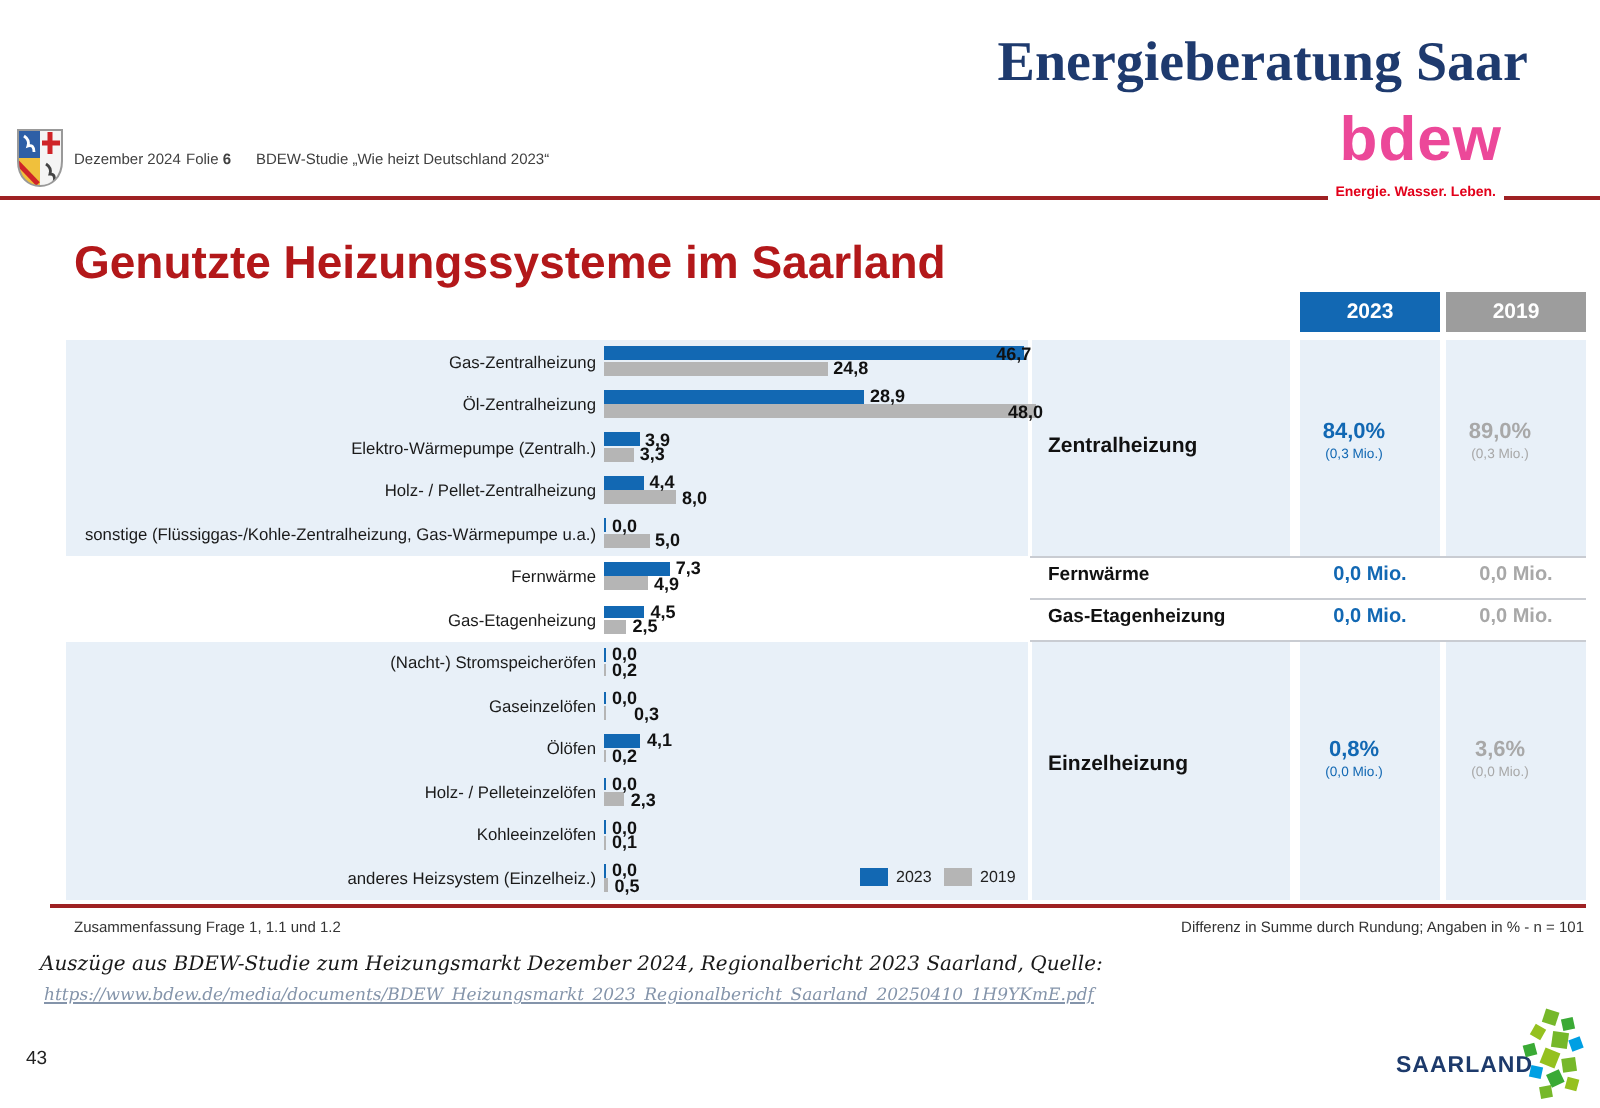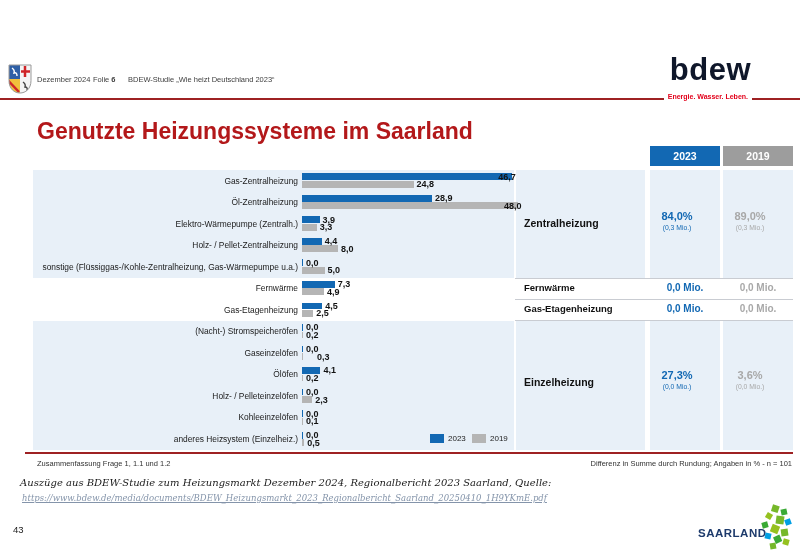--- a/index.html
+++ b/index.html
@@ -4,21 +4,21 @@
 <style>
   * { margin:0; padding:0; box-sizing:border-box; }
   body { background:#ffffff; font-family:"Liberation Sans", sans-serif; }
   #slide { position:relative; width:800px; height:554px; background:#fff; overflow:hidden; }
   .abs { position:absolute; }
 
   
   .meta { position:absolute; top:75px; font-size:7.5px; color:#404040; white-space:nowrap; }
   .rule-top { position:absolute; left:0; top:98px; width:800px; height:2px; background:#9e2123; }
   .brand { position:absolute; right:36px; top:16px; font-family:"Liberation Serif", serif; font-weight:600; font-size:28px; color:#1e3a6e; white-space:nowrap; }
-  .bdew { position:absolute; right:49px; top:52px; font-size:31px; font-weight:800; color:#0f172a; letter-spacing:0.5px; }
+  .bdew { position:absolute; right:49px; top:52px; font-size:31px; font-weight:800; color:#ec4899; letter-spacing:0.5px; }
   .bdew-tagline { position:absolute; right:48px; top:92px; font-size:7px; font-weight:bold; color:#e2001a; background:#fff; padding:1px 4px; white-space:nowrap; }
 
   
   .title { position:absolute; left:37px; top:118px; font-size:23px; font-weight:bold; color:#b3181a; white-space:nowrap; }
   .subtitle { position:absolute; left:37px; top:148px; font-size:11px; font-weight:bold; white-space:nowrap; }
   .subtitle .pre { color:#b3181a; }
   .subtitle .hl { color:#1d86c9; }
 
   
   .colhead { position:absolute; top:146px; width:70px; height:20px; line-height:20px; text-align:center; color:#fff; font-size:10.5px; font-weight:bold; }
@@ -78,20 +78,21 @@
       <path d="M4,4 q3,2 2,5 q3,-1 3,3" stroke="#fff" stroke-width="1.4" fill="none"></path>
       <path d="M0,16.5 L11,28" stroke="#cf2428" stroke-width="2.5" fill="none"></path>
       <path d="M15,18 q3,2 2,5 q3,0 2,4" stroke="#444" stroke-width="1.4" fill="none"></path>
     </g>
     <path d="M1,1 h22 v15.5 c0,8.5 -5.5,12.5 -11,12.5 c-5.5,0 -11,-4 -11,-12.5 z" fill="none" stroke="#999" stroke-width="1"></path>
   </svg>
   <div class="meta" style="left:37px">Dezember 2024</div>
   <div class="meta" style="left:93px"><span>Folie</span>&nbsp;<b>6</b></div>
   <div class="meta" style="left:128px">BDEW-Studie „Wie heizt Deutschland 2023“</div>
   <div class="rule-top"></div>
+  <div class="brand">Energieberatung Saar</div>
   <div class="bdew">bdew</div>
   <div class="bdew-tagline">Energie. Wasser. Leben.</div>
 
   <div class="title">Genutzte Heizungssysteme im Saarland</div>
 
   <div class="colhead ch-2023">2023</div>
   <div class="colhead ch-2019">2019</div>
 
   <div class="panel"></div>
   <div class="colbg" style="left:650px"></div>
@@ -184,21 +185,21 @@
   <div class="sum-label" style="top:282px;font-size:9.5px">Fernwärme</div>
   <div class="sum-mio c-blue" style="left:650px;top:281.5px">0,0 Mio.</div>
   <div class="sum-mio c-gray" style="left:723px;top:281.5px">0,0 Mio.</div>
 
   <div class="sum-label" style="top:303px;font-size:9.5px">Gas-Etagenheizung</div>
   <div class="sum-mio c-blue" style="left:650px;top:302.5px">0,0 Mio.</div>
   <div class="sum-mio c-gray" style="left:723px;top:302.5px">0,0 Mio.</div>
 
   <div class="sum-label" style="top:376px;font-size:10.5px">Einzelheizung</div>
   <div class="sum-block c-blue" style="left:650px;top:370px">
-      <span class="v">27,3%</span>
+      <span class="v">0,8%</span>
       <span class="s">(0,0 Mio.)</span>
     </div>
   <div class="sum-block c-gray" style="left:723px;top:370px">
       <span class="v">3,6%</span>
       <span class="s">(0,0 Mio.)</span>
     </div>
 
   <div class="legend-swatch" style="left:430px;background:#1268b3"></div>
   <div class="legend-label" style="left:448px">2023</div>
   <div class="legend-swatch" style="left:472px;background:#b5b5b5"></div>

